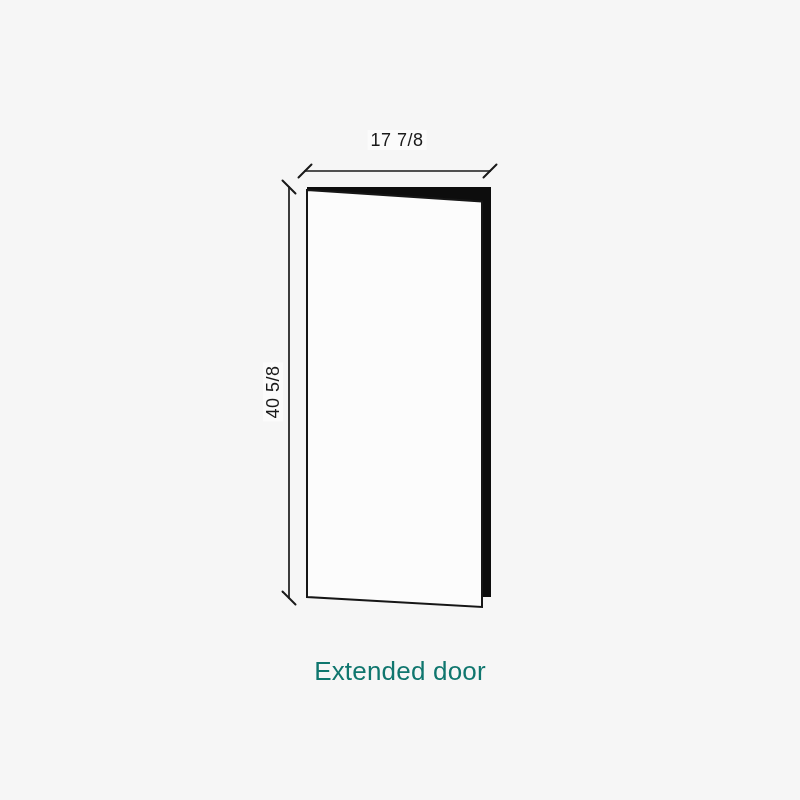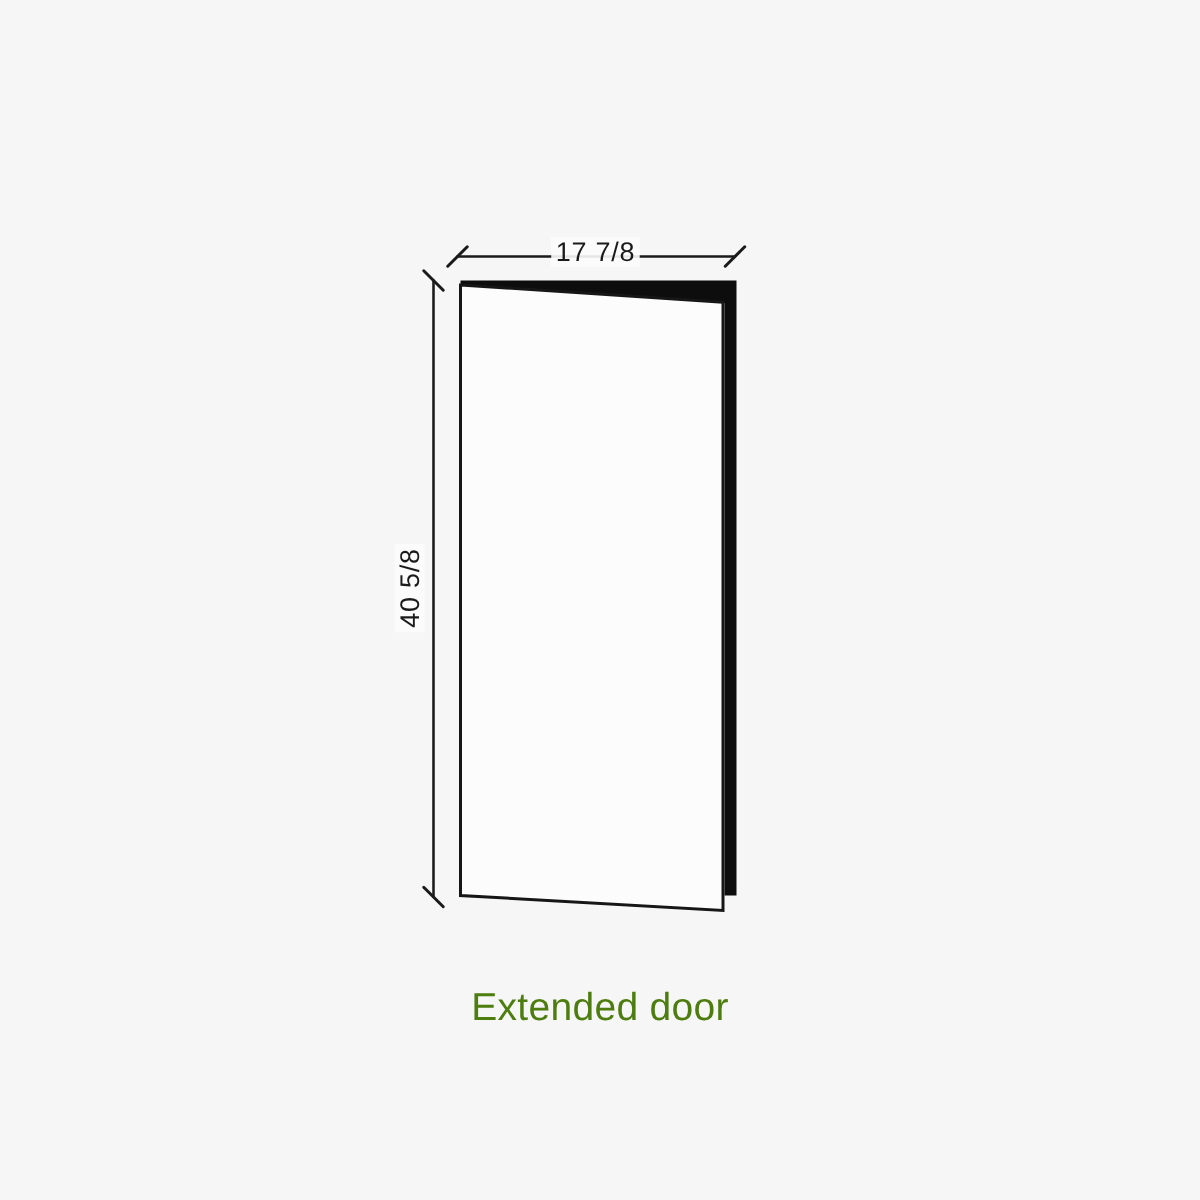--- a/index.html
+++ b/index.html
@@ -44,35 +44,35 @@
     color: #1a1a1a;
     font-size: 18px;
     letter-spacing: 0.5px;
     white-space: nowrap;
     background: rgba(252,252,252,0.9);
     padding: 0 3px;
     line-height: 20px;
   }
   .dim-label.width {
     left: 397px;
-    top: 158px;
+    top: 130px;
     transform: translateX(-50%);
   }
   .dim-label.height {
     left: 273px;
     top: 392px;
     transform: translate(-50%, -50%) rotate(-90deg);
   }
   .caption {
     position: absolute;
     left: 0;
     top: 656px;
     width: 800px;
     text-align: center;
-    color: #4d7c0f;
+    color: #0f766e;
     font-size: 26px;
     line-height: 30px;
     letter-spacing: 0.2px;
   }
 </style>
 </head>
 <body>
 
 <div class="stage">
 

